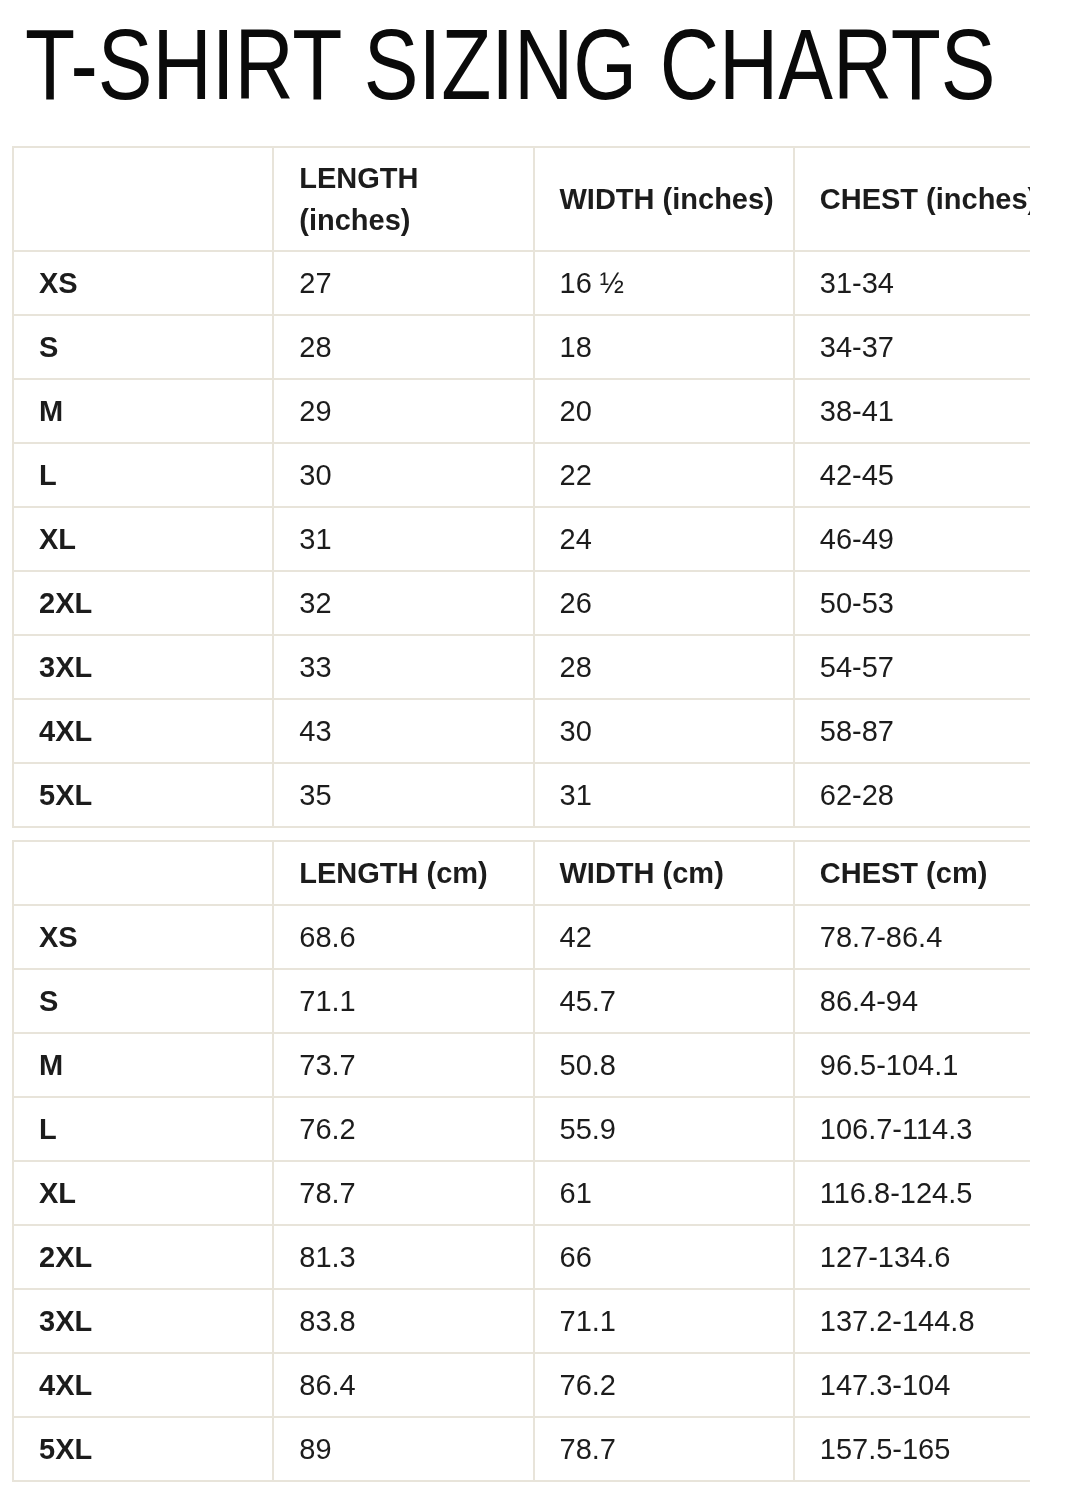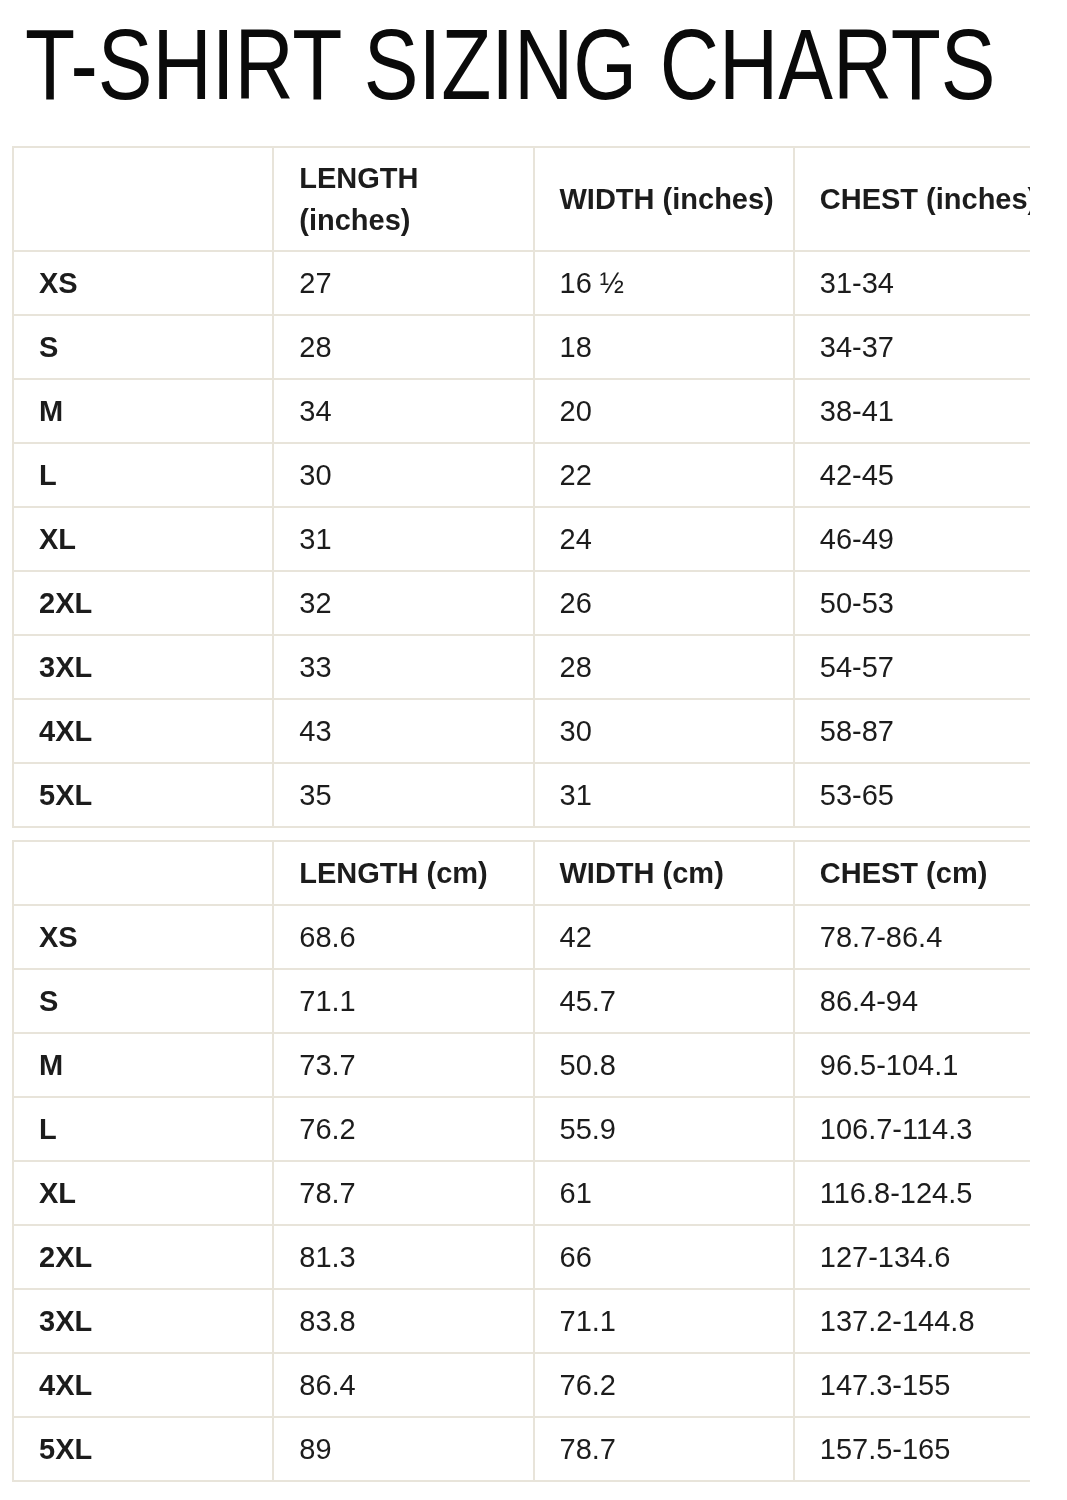--- a/index.html
+++ b/index.html
@@ -85,21 +85,21 @@
         <td>31-34</td>
       </tr>
       <tr>
         <td class="size-cell">S</td>
         <td>28</td>
         <td>18</td>
         <td>34-37</td>
       </tr>
       <tr>
         <td class="size-cell">M</td>
-        <td>34</td>
+        <td>29</td>
         <td>20</td>
         <td>38-41</td>
       </tr>
       <tr>
         <td class="size-cell">L</td>
         <td>30</td>
         <td>22</td>
         <td>42-45</td>
       </tr>
       <tr>
@@ -123,21 +123,21 @@
       <tr>
         <td class="size-cell">4XL</td>
         <td>43</td>
         <td>30</td>
         <td>58-87</td>
       </tr>
       <tr>
         <td class="size-cell">5XL</td>
         <td>35</td>
         <td>31</td>
-        <td>53-65</td>
+        <td>62-28</td>
       </tr>
     </tbody>
   </table>
 
   <table class="sizing-table t-cm">
     <colgroup>
         <col>
         <col>
         <col>
         <col>
@@ -190,21 +190,21 @@
       <tr>
         <td class="size-cell">3XL</td>
         <td>83.8</td>
         <td>71.1</td>
         <td>137.2-144.8</td>
       </tr>
       <tr>
         <td class="size-cell">4XL</td>
         <td>86.4</td>
         <td>76.2</td>
-        <td>147.3-155</td>
+        <td>147.3-104</td>
       </tr>
       <tr>
         <td class="size-cell">5XL</td>
         <td>89</td>
         <td>78.7</td>
         <td>157.5-165</td>
       </tr>
     </tbody>
   </table>
 

